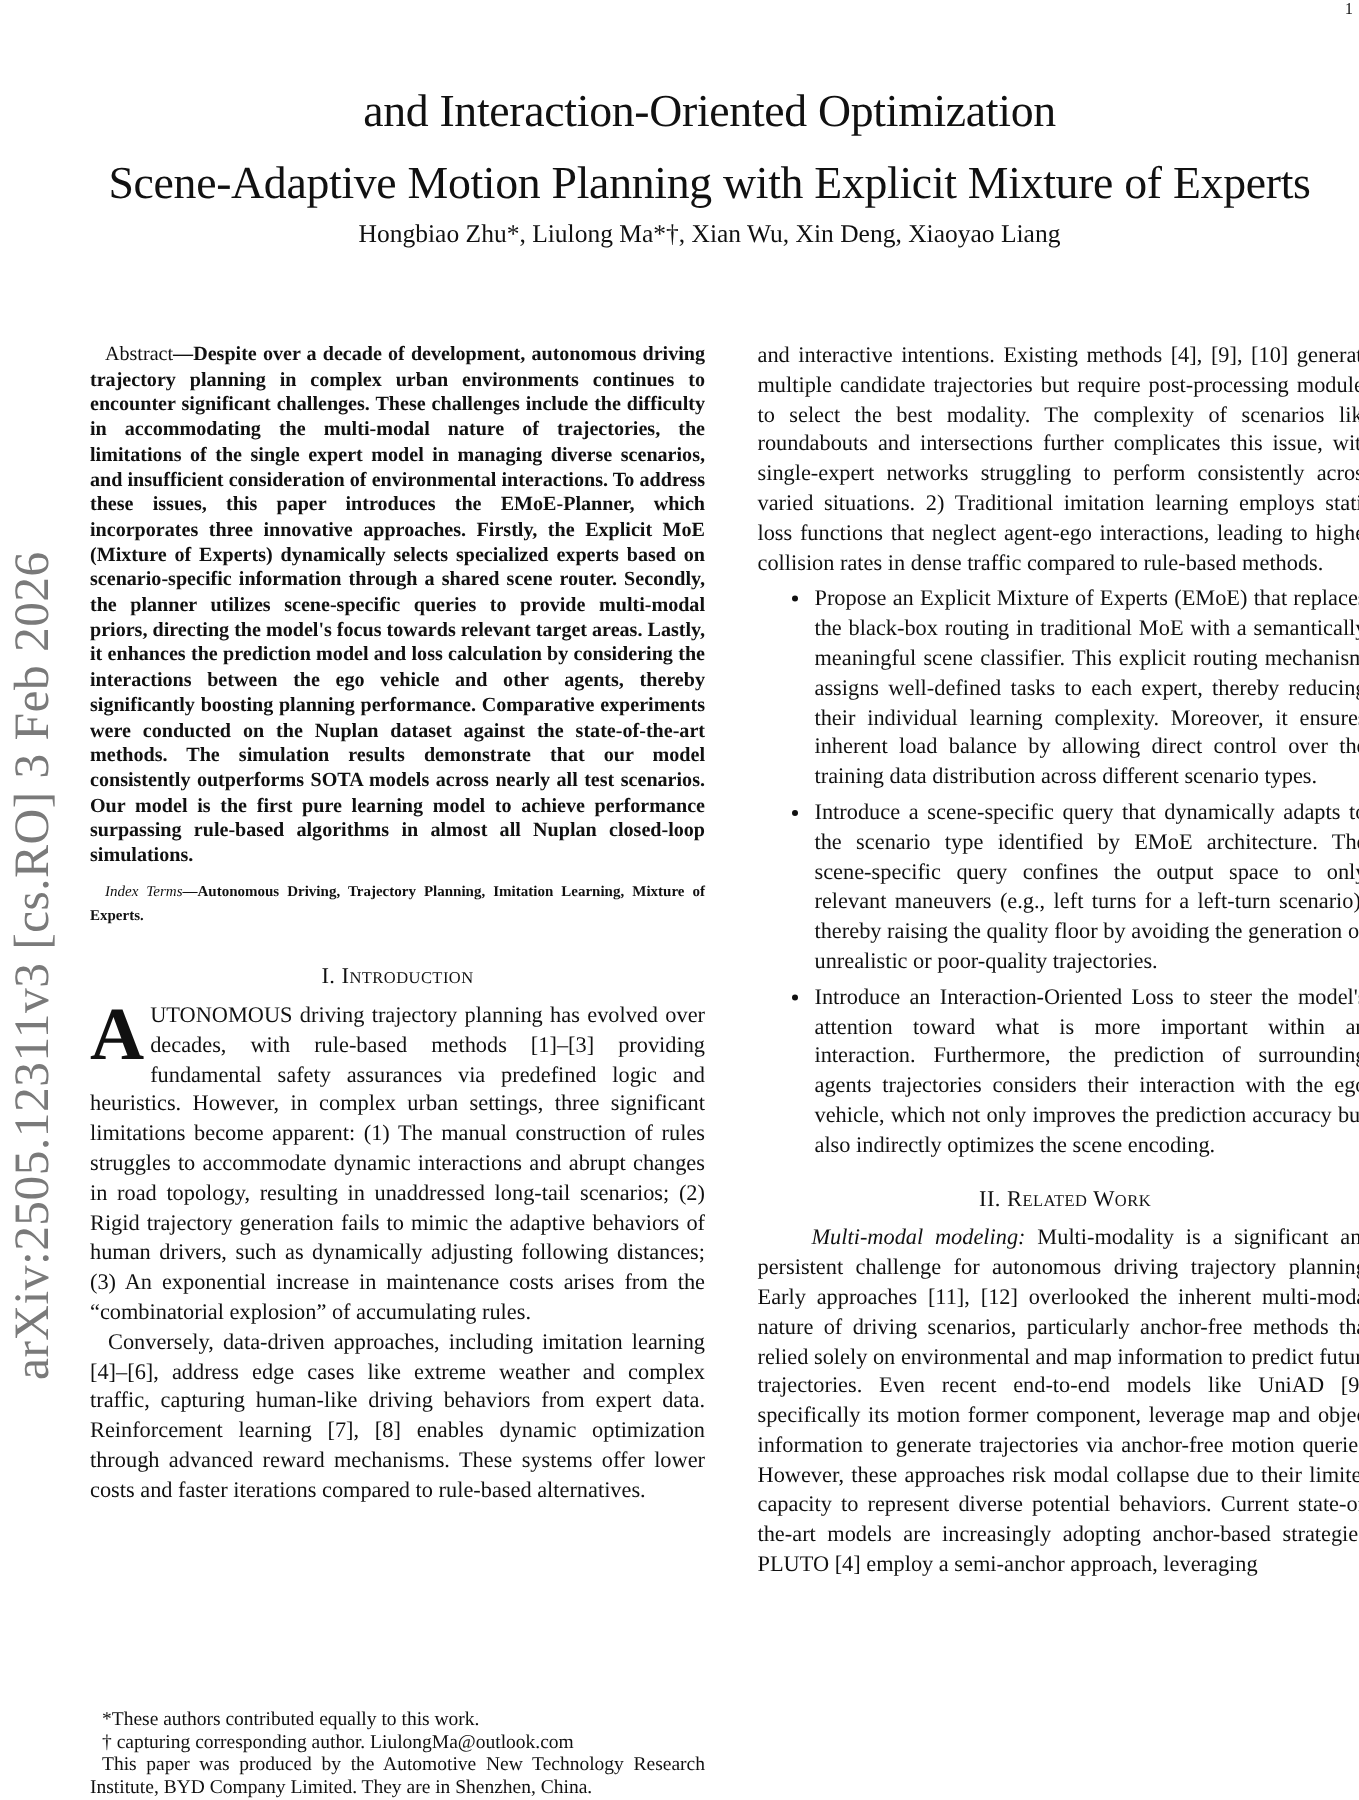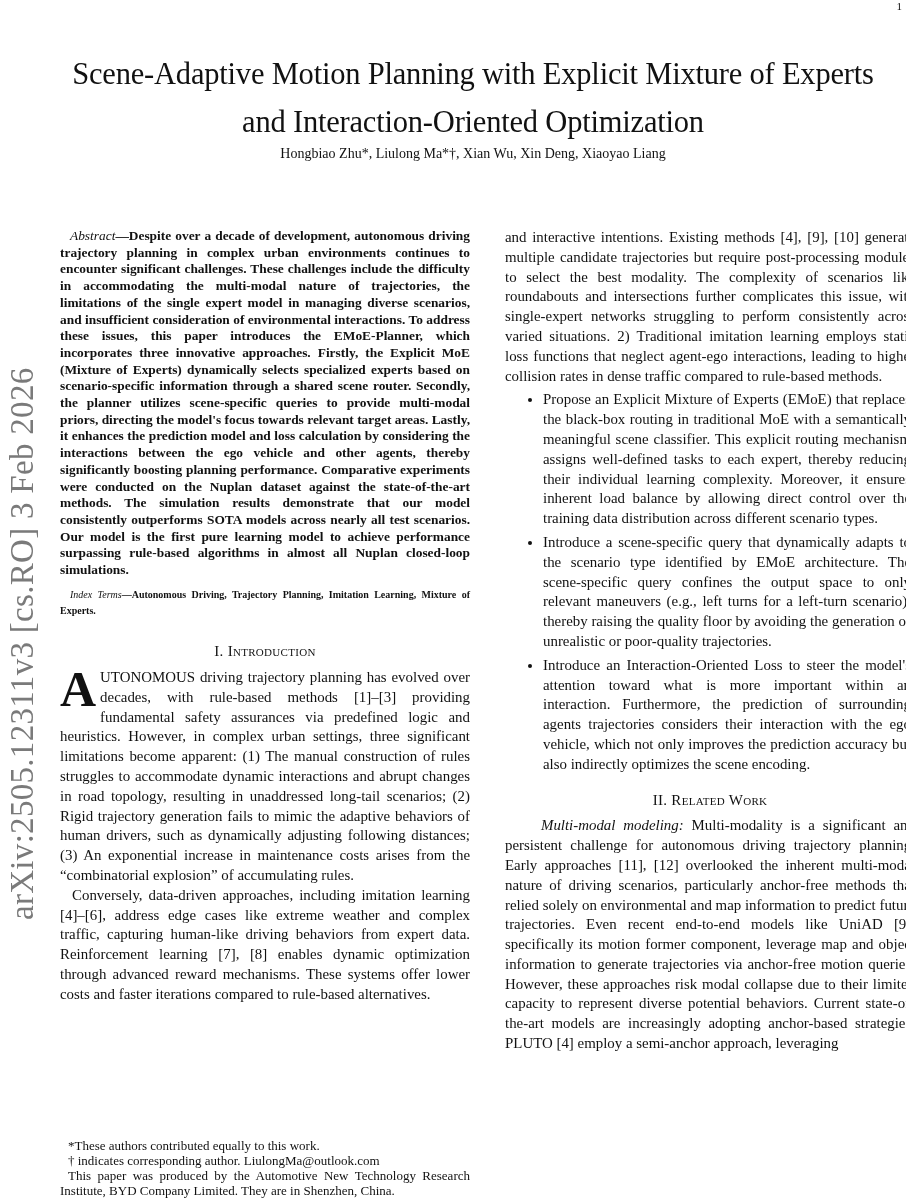--- a/index.html
+++ b/index.html
@@ -12,64 +12,64 @@
     position: absolute; left: 4px; top: 920px;
     transform-origin: left top; transform: rotate(-90deg);
     font-size: 33px; color: #7a7a7a; white-space: nowrap; letter-spacing: 0.3px;
   }
   .title {
     position: absolute; left: 40px; width: 866px; top: 50px;
     text-align: center; font-size: 30.5px; line-height: 48px; letter-spacing: -0.2px;
   }
   .authors {
     position: absolute; left: 40px; width: 866px; top: 146px;
-    text-align: center; font-size: 14px;
+    text-align: center; font-size: 17px;
   }
   .col { position: absolute; top: 228px; width: 410px; font-size: 14.9px; line-height: 19.8px; text-align: justify; hyphens: auto; }
   .col-left { left: 60px; }
   .col-right { left: 505px; top: 228px; }
   .abstract { font-weight: bold; font-size: 13.4px; line-height: 16.7px; text-indent: 10px; margin: 0; }
-  .abstract .lead { font-style: italic; font-weight: normal; }
+  .abstract .lead { font-weight: normal; }
   .index-terms { font-weight: bold; font-size: 10px; line-height: 16.7px; text-indent: 10px; margin: 8px 0 0 0; }
   .index-terms .lead { font-style: italic; font-weight: normal; }
   .section-heading { text-align: center; font-size: 15px; margin: 22px 0 6px 0; font-variant: small-caps; letter-spacing: 0.3px; }
   p { margin: 0; }
   .para { text-indent: 12px; }
   .para.first { text-indent: 0; }
   .dropcap { float: left; font-size: 50px; line-height: 38px; font-weight: bold; margin: 2px 4px 0 0; font-family: "Liberation Serif", serif; }
   .footnotes { position: absolute; left: 60px; width: 410px; top: 1138px; font-size: 13px; line-height: 15px; text-align: justify; }
   .footnotes p { text-indent: 8px; }
   ul.contrib { margin: 4px 0 0 0; padding-left: 34px; }
   ul.contrib li { margin: 4px; padding: 0; }
   .subhead { font-style: italic; }
 </style>
 </head>
 <body>
 
 <div class="page-num">1</div>
 <div class="arxiv-stamp">arXiv:2505.12311v3  [cs.RO]  3 Feb 2026</div>
 
 <div class="title">
+  <div>and Interaction-Oriented Optimization</div>
   <div>Scene-Adaptive Motion Planning with Explicit Mixture of Experts</div>
-  <div>and Interaction-Oriented Optimization</div>
 </div>
 <div class="authors">Hongbiao Zhu*, Liulong Ma*†, Xian Wu, Xin Deng, Xiaoyao Liang</div>
 
 <div class="col col-left">
   <p class="abstract"><span class="lead">Abstract</span><span>—Despite over a decade of development, autonomous driving trajectory planning in complex urban environments continues to encounter significant challenges. These challenges include the difficulty in accommodating the multi-modal nature of trajectories, the limitations of the single expert model in managing diverse scenarios, and insufficient consideration of environmental interactions. To address these issues, this paper introduces the EMoE-Planner, which incorporates three innovative approaches. Firstly, the Explicit MoE (Mixture of Experts) dynamically selects specialized experts based on scenario-specific information through a shared scene router. Secondly, the planner utilizes scene-specific queries to provide multi-modal priors, directing the model's focus towards relevant target areas. Lastly, it enhances the prediction model and loss calculation by considering the interactions between the ego vehicle and other agents, thereby significantly boosting planning performance. Comparative experiments were conducted on the Nuplan dataset against the state-of-the-art methods. The simulation results demonstrate that our model consistently outperforms SOTA models across nearly all test scenarios. Our model is the first pure learning model to achieve performance surpassing rule-based algorithms in almost all Nuplan closed-loop simulations.</span></p>
   <p class="index-terms"><span class="lead">Index Terms</span><span>—Autonomous Driving, Trajectory Planning, Imitation Learning, Mixture of Experts.</span></p>
 
   <div class="section-heading">I. Introduction</div>
   <p class="para first"><span class="dropcap">A</span><span>UTONOMOUS driving trajectory planning has evolved over decades, with rule-based methods [1]–[3] providing fundamental safety assurances via predefined logic and heuristics. However, in complex urban settings, three significant limitations become apparent: (1) The manual construction of rules struggles to accommodate dynamic interactions and abrupt changes in road topology, resulting in unaddressed long-tail scenarios; (2) Rigid trajectory generation fails to mimic the adaptive behaviors of human drivers, such as dynamically adjusting following distances; (3) An exponential increase in maintenance costs arises from the “combinatorial explosion” of accumulating rules.</span></p>
   <p class="para">Conversely, data-driven approaches, including imitation learning [4]–[6], address edge cases like extreme weather and complex traffic, capturing human-like driving behaviors from expert data. Reinforcement learning [7], [8] enables dynamic optimization through advanced reward mechanisms. These systems offer lower costs and faster iterations compared to rule-based alternatives.</p>
 </div>
 
 <div class="footnotes">
   <p>*These authors contributed equally to this work.</p>
-  <p>† indicates corresponding author. LiulongMa@outlook.com</p>
+  <p>† capturing corresponding author. LiulongMa@outlook.com</p>
   <p>This paper was produced by the Automotive New Technology Research Institute, BYD Company Limited. They are in Shenzhen, China.</p>
 </div>
 
 <div class="col col-right">
   <p class="para first">and interactive intentions. Existing methods [4], [9], [10] generate multiple candidate trajectories but require post-processing modules to select the best modality. The complexity of scenarios like roundabouts and intersections further complicates this issue, with single-expert networks struggling to perform consistently across varied situations. 2) Traditional imitation learning employs static loss functions that neglect agent-ego interactions, leading to higher collision rates in dense traffic compared to rule-based methods.</p>
   <ul class="contrib">
     <li>Propose an Explicit Mixture of Experts (EMoE) that replaces the black-box routing in traditional MoE with a semantically meaningful scene classifier. This explicit routing mechanism assigns well-defined tasks to each expert, thereby reducing their individual learning complexity. Moreover, it ensures inherent load balance by allowing direct control over the training data distribution across different scenario types.</li>
     <li>Introduce a scene-specific query that dynamically adapts to the scenario type identified by EMoE architecture. The scene-specific query confines the output space to only relevant maneuvers (e.g., left turns for a left-turn scenario), thereby raising the quality floor by avoiding the generation of unrealistic or poor-quality trajectories.</li>
     <li>Introduce an Interaction-Oriented Loss to steer the model's attention toward what is more important within an interaction. Furthermore, the prediction of surrounding agents trajectories considers their interaction with the ego vehicle, which not only improves the prediction accuracy but also indirectly optimizes the scene encoding.</li>
   </ul>

